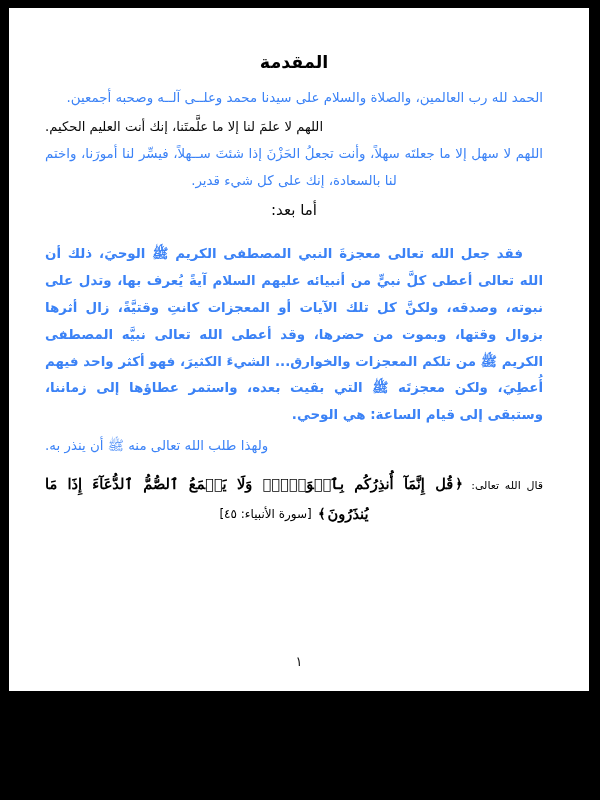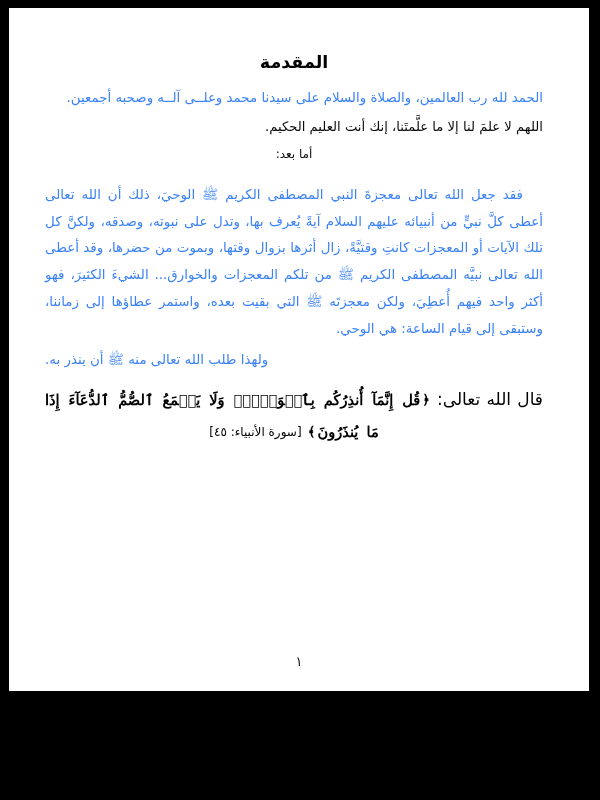--- a/index.html
+++ b/index.html
@@ -71,66 +71,67 @@
   .para-hamd {
     margin-bottom: 2px;
   }
 
   
   .dua-line {
     font-family: "DejaVu Sans", sans-serif;
     font-size: 13.2px;
     line-height: 2.04;
     color: #0a0a0a;
-    text-align: right;
+    text-align: left;
     margin: 0;
   }
 
   .dua-block {
     margin-top: 1px;
   }
 
   .dua-wrap {
     text-align: justify;
     text-align-last: center;
   }
 
   
   .amma-baad {
     font-family: "DejaVu Sans", sans-serif;
-    font-size: 12px;
+    font-size: 15px;
     line-height: 2.0;
     text-align: center;
     color: #0a0a0a;
     margin: 1px 0 4px 0;
   }
 
   .para-main {
     margin-top: 16px;
     text-indent: 20px;
+    font-weight: bold;
   }
 
   .para-lihadha {
     margin-top: 4px;
     text-align: left;
   }
 
   
   .ayah-block {
     margin-top: 9px;
     font-size: 13.3px;
     line-height: 2.05;
     color: #000;
     text-align: justify;
     text-align-last: center;
   }
 
   .ayah-intro {
     font-family: "DejaVu Sans", sans-serif;
-    font-size: 17px;
+    font-size: 11px;
   }
 
   .ayah-text {
     font-family: "DejaVu Serif", serif;
     font-weight: bold;
     font-size: 14.6px;
     letter-spacing: 0.9px;
     word-spacing: 3px;
   }
 
@@ -174,20 +175,21 @@
 <div class="scan-frame">
   <div class="page-sheet">
     <div class="page-inner">
 
       <h1 class="page-title">المقدمة</h1>
 
       <p class="body-text para-hamd">الحمد لله رب العالمين، والصلاة والسلام على سيدنا محمد وعلــى آلــه وصحبه أجمعين.</p>
 
       <div class="dua-block">
         <p class="dua-line">اللهم لا علمَ لنا إلا ما علَّمتَنا، إنك أنت العليم الحكيم.</p>
+        <p class="body-text dua-wrap">اللهم لا سهل إلا ما جعلتَه سهلاً، وأنت تجعلُ الحَزْنَ إذا شئتَ ســهلاً، فيسِّر لنا أمورَنا، واختم لنا بالسعادة، إنك على كل شيء قدير.</p>
       </div>
 
       <p class="amma-baad">أما بعد:</p>
 
       <p class="body-text para-main">فقد جعل الله تعالى معجزةَ النبي المصطفى الكريم ﷺ الوحيَ، ذلك أن الله تعالى أعطى كلَّ نبيٍّ من أنبيائه عليهم السلام آيةً يُعرف بها، وتدل على نبوته، وصدقه، ولكنَّ كل تلك الآيات أو المعجزات كانتِ وقتيَّةً، زال أثرها بزوال وقتها، وبموت من حضرها، وقد أعطى الله تعالى نبيَّه المصطفى الكريم ﷺ من تلكم المعجزات والخوارق... الشيءَ الكثيرَ، فهو أكثر واحد فيهم أُعطِيَ، ولكن معجزتَه ﷺ التي بقيت بعده، واستمر عطاؤها إلى زماننا، وستبقى إلى قيام الساعة: هي الوحي.</p>
 
       <p class="body-text para-lihadha">ولهذا طلب الله تعالى منه ﷺ أن ينذر به.</p>
 
       <p class="ayah-block">
         <span class="ayah-intro">قال الله تعالى:</span>

